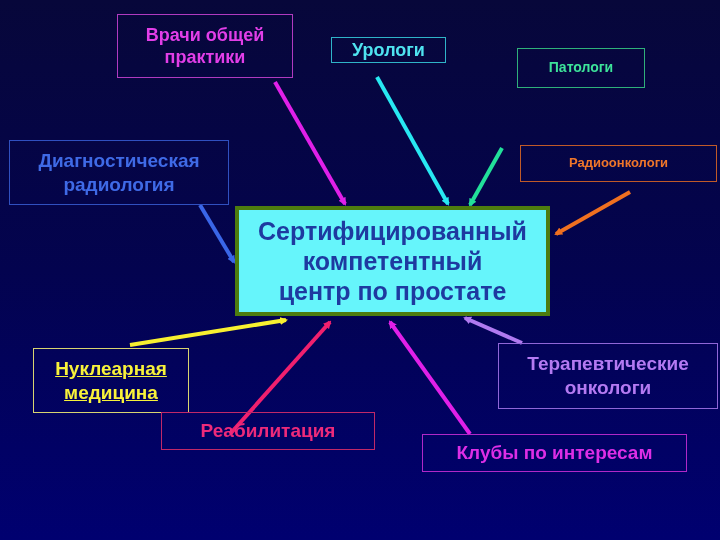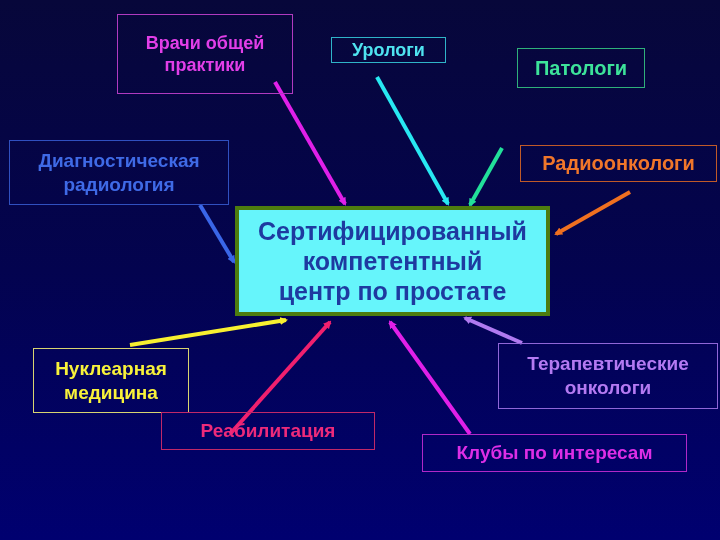--- a/index.html
+++ b/index.html
@@ -56,49 +56,49 @@
   <line x1="377" y1="77" x2="448" y2="204" stroke="#28e8f2" stroke-width="4" marker-end="url(#m-cyan)"></line>
   <line x1="502" y1="148" x2="470" y2="205" stroke="#22e09a" stroke-width="4" marker-end="url(#m-green)"></line>
   <line x1="200" y1="205" x2="234" y2="262" stroke="#3a66e8" stroke-width="4" marker-end="url(#m-blue)"></line>
   <line x1="630" y1="192" x2="556" y2="234" stroke="#f07020" stroke-width="4" marker-end="url(#m-orange)"></line>
   <line x1="130" y1="345" x2="286" y2="320" stroke="#f8f030" stroke-width="4" marker-end="url(#m-yellow)"></line>
   <line x1="522" y1="343" x2="465" y2="318" stroke="#b07af0" stroke-width="4" marker-end="url(#m-violet)"></line>
   <line x1="230" y1="434" x2="330" y2="322" stroke="#f0206e" stroke-width="4" marker-end="url(#m-pink)"></line>
   <line x1="470" y1="434" x2="390" y2="322" stroke="#e020e8" stroke-width="4" marker-end="url(#m-mag)"></line>
 </svg>
 
-<div class="box" style="left:117px; top:14px; width:176px; height:80px; border-color:#b03ac0; color:#e23ee8; font-size:18px;">
+<div class="box" style="left:117px; top:14px; width:176px; height:64px; border-color:#b03ac0; color:#e23ee8; font-size:18px;">
   <span>Врачи общей
 практики</span>
 </div>
 
 <div class="box" style="left:331px; top:37px; width:115px; height:26px; border-color:#2fb4c8; color:#4fe3f0; font-size:18px;">
   <span>Урологи</span>
 </div>
 
-<div class="box" style="left:517px; top:48px; width:128px; height:40px; border-color:#2fb07a; color:#3de39a; font-size:20px;">
+<div class="box" style="left:517px; top:48px; width:128px; height:40px; border-color:#2fb07a; color:#3de39a; font-size:14px;">
   <span>Патологи</span>
 </div>
 
 <div class="box" style="left:9px; top:140px; width:220px; height:65px; border-color:#3050c0; color:#3f6ae6; font-size:19px;">
   <span>Диагностическая
 радиология</span>
 </div>
 
-<div class="box" style="left:520px; top:145px; width:197px; height:37px; border-color:#c05a28; color:#f0762a; font-size:20px;">
+<div class="box" style="left:520px; top:145px; width:197px; height:37px; border-color:#c05a28; color:#f0762a; font-size:13px;">
   <span>Радиоонкологи</span>
 </div>
 
 <div class="box" id="center" style="left:235px; top:206px; width:315px; height:110px;">
   <span>Сертифицированный
 компетентный
 центр по простате</span>
 </div>
 
-<div class="box" style="left:33px; top:348px; width:156px; height:65px; border-color:#d8d470; color:#f8f23a; font-size:19px;">
+<div class="box" style="left:33px; top:348px; width:156px; height:65px; border-color:#d8d470; color:#f8f23a; font-size:19px;text-decoration:underline;">
   <span>Нуклеарная
 медицина</span>
 </div>
 
 <div class="box" style="left:498px; top:343px; width:220px; height:66px; border-color:#8f66d8; color:#b47af2; font-size:19px;">
   <span>Терапевтические
 онкологи</span>
 </div>
 
 <div class="box" style="left:161px; top:412px; width:214px; height:38px; border-color:#c02868; color:#ee2a7a; font-size:19px;">

